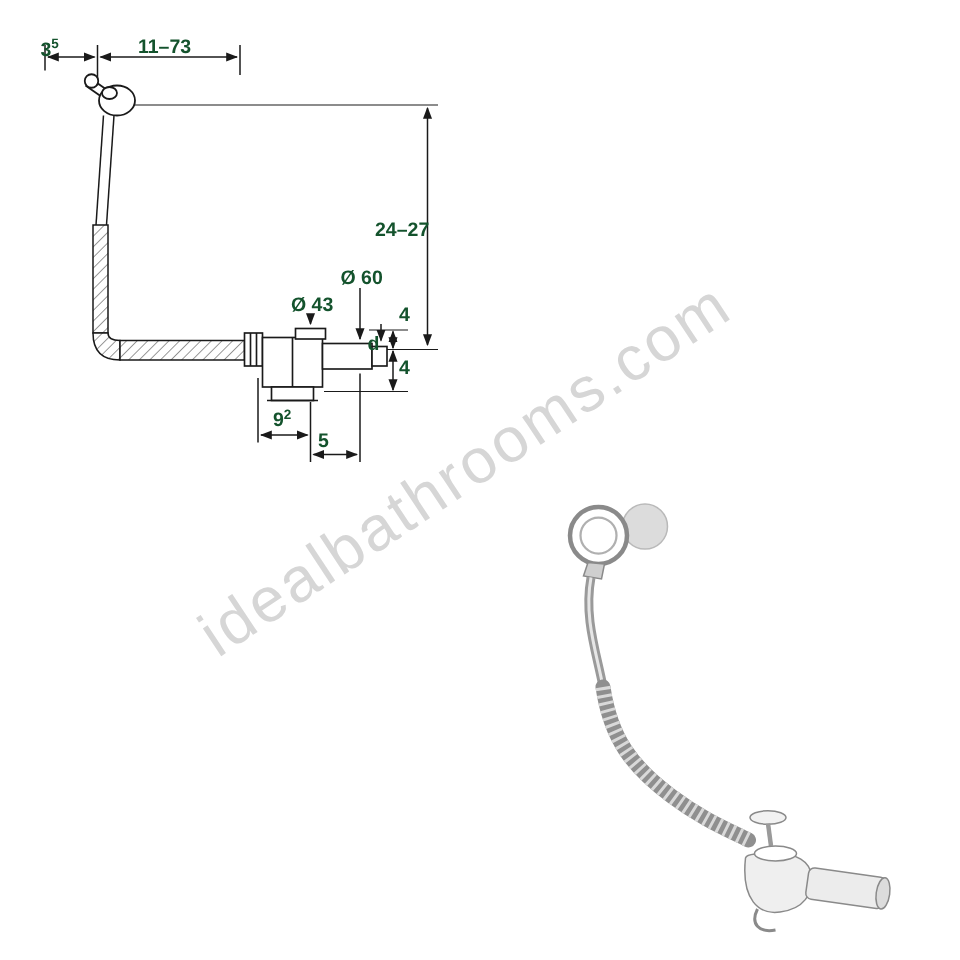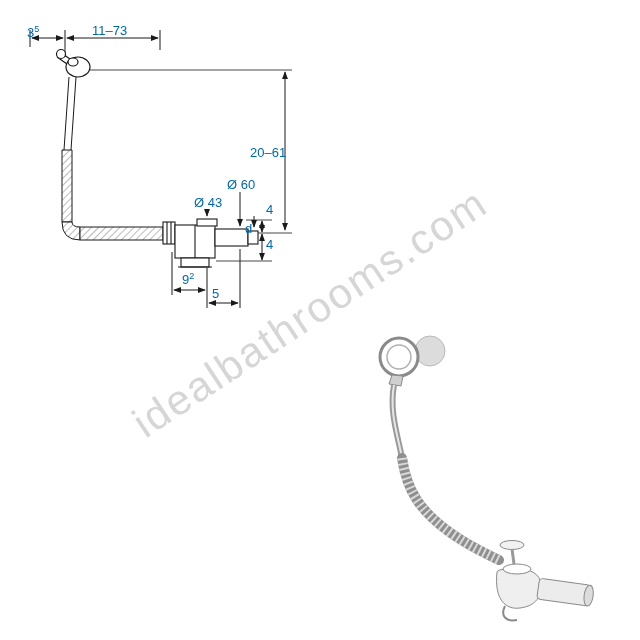--- a/index.html
+++ b/index.html
@@ -20,24 +20,25 @@
     white-space:nowrap;
     transform:rotate(-33.5deg);
     transform-origin:center center;
     user-select:none;
     z-index:1;
   }
   svg.linework { position:absolute; left:0; top:0; z-index:2; }
   .dim-label {
     position:absolute;
     font-size:13px;
-    color:#0369a1;
+    color:#14532d;
     white-space:nowrap;
     z-index:3;
     line-height:1.1;
+    font-weight:bold;
   }
   .dim-label sup { font-size:9px; vertical-align:super; }
 </style>
 </head>
 <body>
 
 <div class="canvas">
 
   <div class="watermark">idealbathrooms.com</div>
 
@@ -145,21 +146,21 @@
         <path d="M505,606 C500,616 506,622 517,620" fill="none" stroke="#8a8a8a" stroke-width="2"></path>
       </g>
     </g>
   </svg>
 
   <div>
     <div class="dim-label" style="left:27px;top:25px"><span>3</span><sup>5</sup></div>
 
     <div class="dim-label" style="left:92px;top:24px">11–73</div>
 
-    <div class="dim-label" style="left:250px;top:146px">20–61</div>
+    <div class="dim-label" style="left:250px;top:146px">24–27</div>
 
     <div class="dim-label" style="left:194px;top:196px">Ø 43</div>
 
     <div class="dim-label" style="left:227px;top:178px">Ø 60</div>
 
     <div class="dim-label" style="left:266px;top:203px">4</div>
 
     <div class="dim-label" style="left:245px;top:222px">d</div>
 
     <div class="dim-label" style="left:266px;top:238px">4</div>

